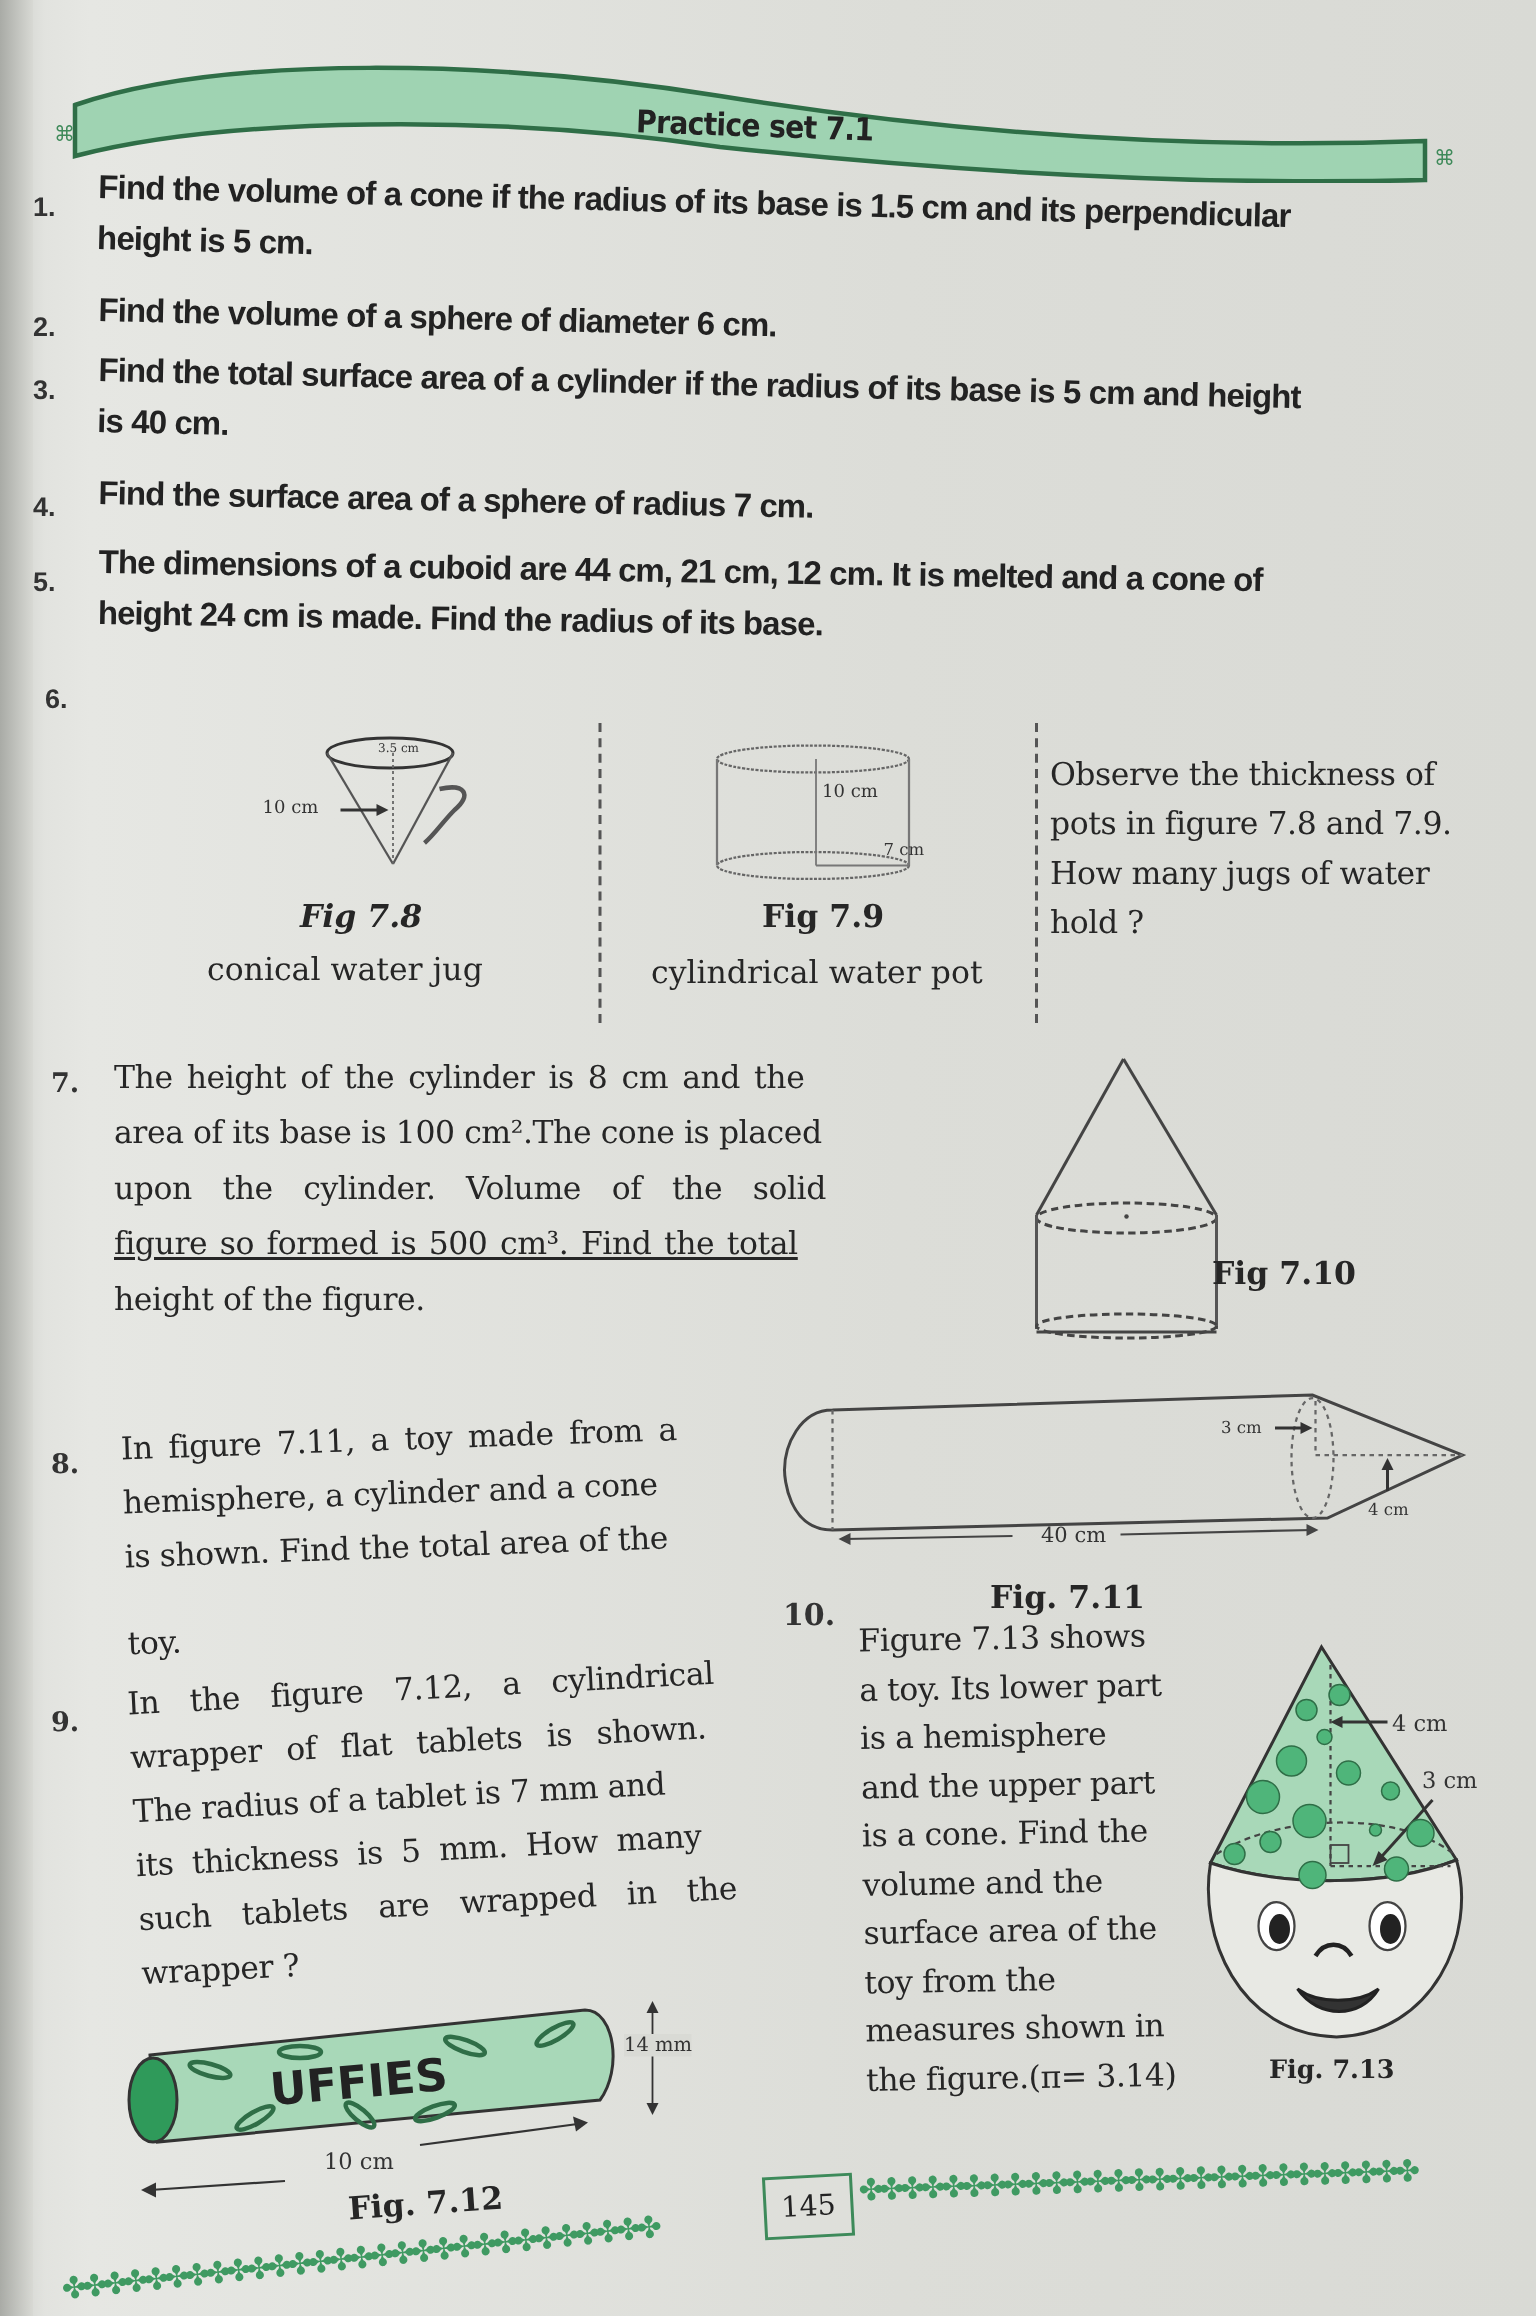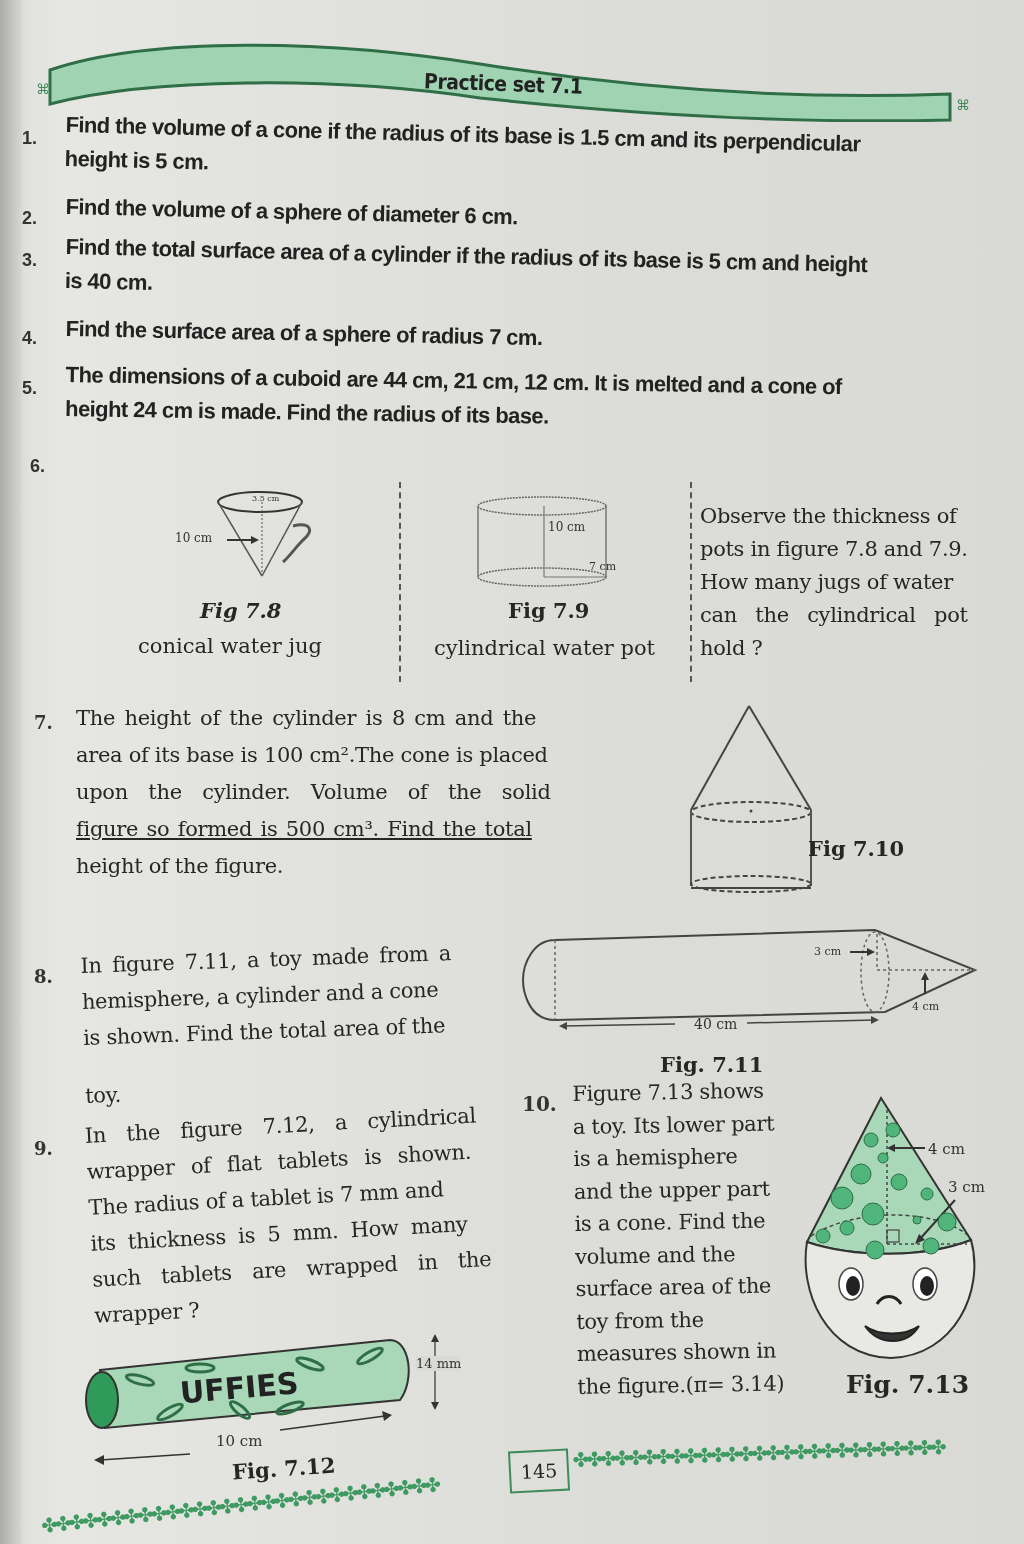--- a/index.html
+++ b/index.html
@@ -91,21 +91,20 @@
 <div class="small" style="position:absolute;left:552px;top:560px;font-size:11px;margin-left:37px;">7 cm</div>
 <div class="fig-label" style="left:508px;top:598px;font-size:21px;font-weight:bold;">Fig 7.9</div>
 <div class="fig-label" style="left:434px;top:636px;font-size:21px;">cylindrical water pot</div>
 
 <div class="dash-v" style="left:690px;top:482px;height:200px;"></div>
 
 <div class="serif-q" style="left:700px;top:500px;line-height:33px;font-size:21px;">
   <div>Observe the thickness of</div>
   <div>pots in figure 7.8 and 7.9.</div>
   <div>How many jugs of water</div>
-  <div style="word-spacing:12px;">can the cylindrical pot</div>
   <div>hold ?</div>
 </div>
 
 <div class="qnum" style="left:34px;top:712px;font-family:'DejaVu Serif',serif;">7.</div>
 <div class="serif-q" style="left:76px;top:700px;width:530px;line-height:37px;">
   <div style="word-spacing:3px;">The height of the cylinder is 8 cm and the</div>
   <div>area of its base is 100 cm².The cone is placed</div>
   <div style="word-spacing:14px;">upon the cylinder. Volume of the solid</div>
   <div style="word-spacing:2px;text-decoration:underline;">figure so formed is 500 cm³. Find the total</div>
   <div>height of the figure.</div>
@@ -181,21 +180,21 @@
 <div class="small" style="position:absolute;left:416px;top:1356px;font-size:13px;background:#d9dad5;">14 mm</div>
 <svg style="position:absolute;left:90px;top:1410px;" width="310" height="60" viewBox="0 0 310 60">
   <line x1="10" y1="50" x2="100" y2="44" stroke="#333" stroke-width="1.5"></line>
   <polygon points="4,50 14,45 14,55" fill="#333"></polygon>
   <line x1="190" y1="20" x2="295" y2="6" stroke="#333" stroke-width="1.5"></line>
   <polygon points="302,5 292,1 294,11" fill="#333"></polygon>
 </svg>
 <div class="small" style="position:absolute;left:216px;top:1432px;font-size:15px;">10 cm</div>
 <div class="fig-label" style="left:232px;top:1456px;font-size:21px;font-weight:bold;transform:rotate(-4deg);">Fig. 7.12</div>
 
-<div class="qnum" style="left:522px;top:1092px;font-family:'DejaVu Serif',serif;font-size:20px;">10.</div>
+<div class="qnum" style="left:522px;top:1064px;font-family:'DejaVu Serif',serif;font-size:20px;">10.</div>
 <div class="serif-q" style="left:572px;top:1078px;line-height:32.5px;font-size:21px;transform:rotate(-1deg);transform-origin:left top;">
   <div>Figure 7.13 shows</div>
   <div>a toy. Its lower part</div>
   <div>is a hemisphere</div>
   <div>and the upper part</div>
   <div>is a cone. Find the</div>
   <div>volume and the</div>
   <div>surface area of the</div>
   <div>toy from the</div>
   <div>measures shown in</div>
@@ -231,19 +230,19 @@
   </g>
   <ellipse cx="56" cy="194" rx="12" ry="16" fill="#fff" stroke="#444" stroke-width="1.5"></ellipse>
   <ellipse cx="58" cy="196" rx="7" ry="10" fill="#222"></ellipse>
   <ellipse cx="130" cy="194" rx="12" ry="16" fill="#fff" stroke="#444" stroke-width="1.5"></ellipse>
   <ellipse cx="132" cy="196" rx="7" ry="10" fill="#222"></ellipse>
   <path d="M82,214 C88,204 100,204 106,214" fill="none" stroke="#222" stroke-width="3"></path>
   <path d="M70,236 C84,256 112,256 124,236 C110,246 84,246 70,236 Z" fill="#333" stroke="#222" stroke-width="2"></path>
 </svg>
 <div class="small" style="position:absolute;left:928px;top:1140px;font-size:15px;">4 cm</div>
 <div class="small" style="position:absolute;left:948px;top:1178px;font-size:15px;">3 cm</div>
-<div class="fig-label" style="left:846px;top:1370px;font-size:25px;font-weight:bold;">Fig. 7.13</div>
+<div class="fig-label" style="left:846px;top:1370px;font-size:17px;font-weight:bold;">Fig. 7.13</div>
 
 <div class="deco" style="left:40px;top:1514px;transform:rotate(-6deg);transform-origin:left top;">✤✤✤✤✤✤✤✤✤✤✤✤✤✤✤✤✤✤✤✤✤✤✤✤✤✤✤✤✤</div>
 <div class="pagenum-box">
   <span>145</span>
 </div>
 <div class="deco" style="left:572px;top:1448px;transform:rotate(-2deg);transform-origin:left top;">✤✤✤✤✤✤✤✤✤✤✤✤✤✤✤✤✤✤✤✤✤✤✤✤✤✤✤</div>
 
 </body></html>

